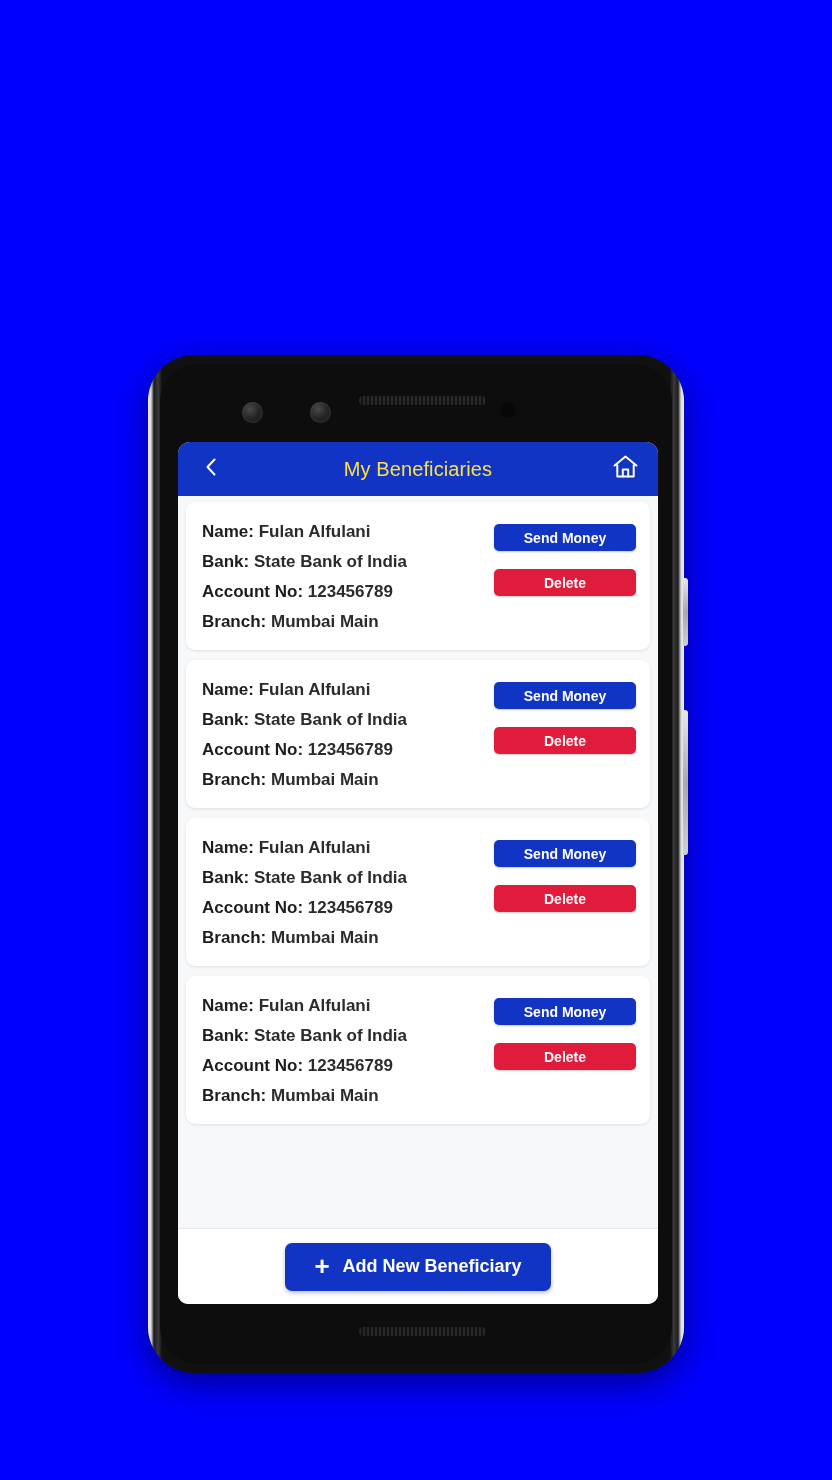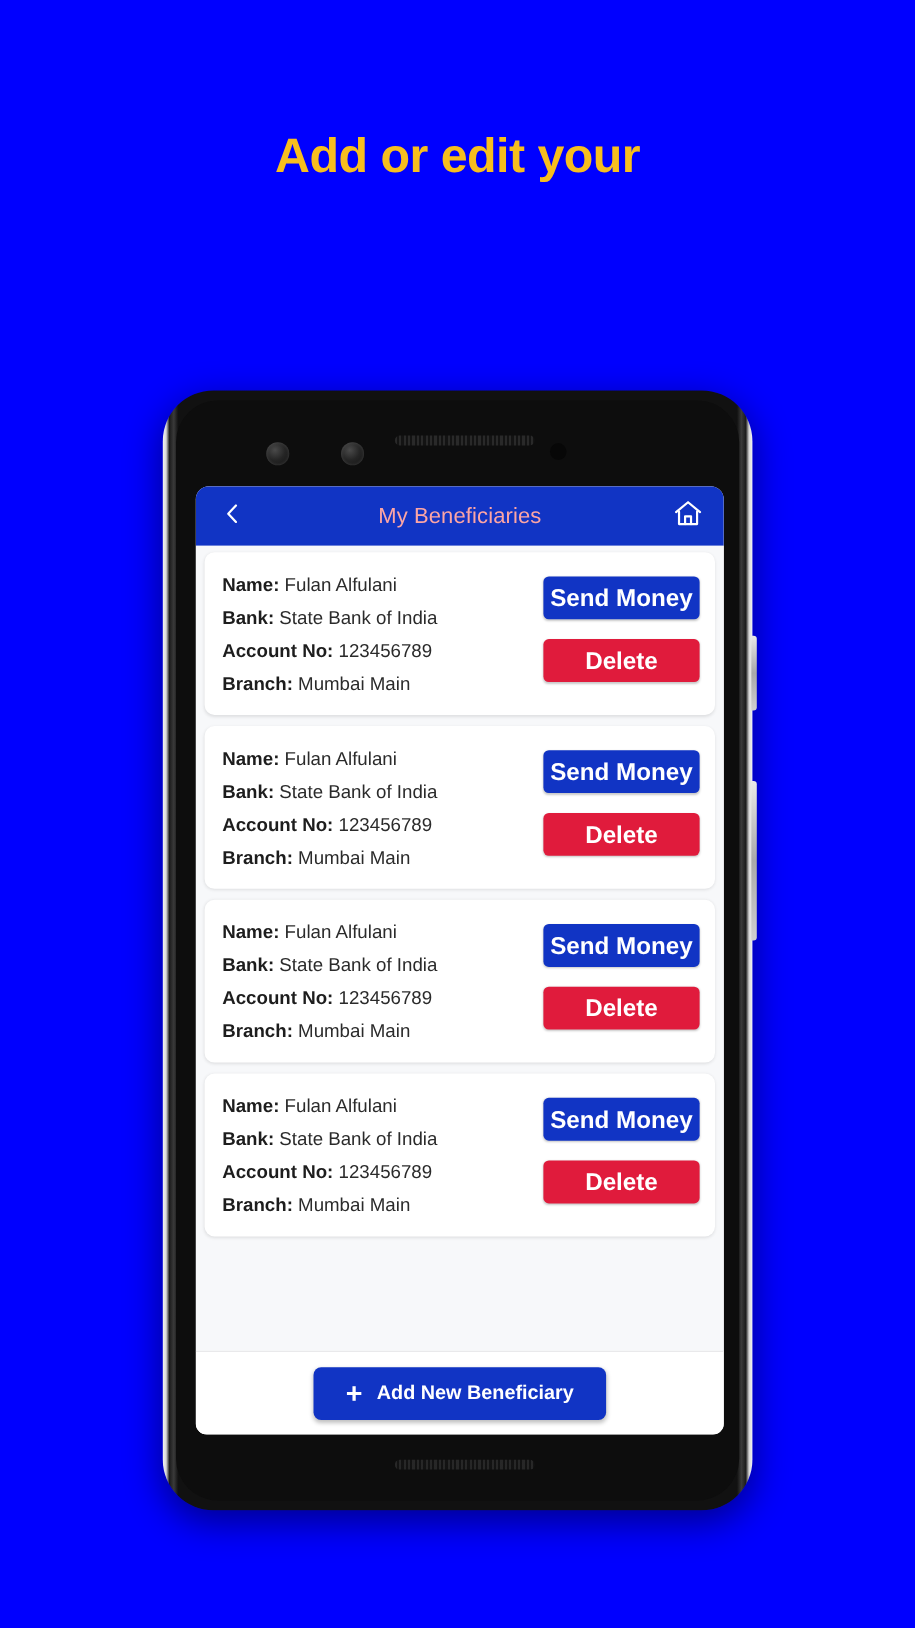--- a/index.html
+++ b/index.html
@@ -126,21 +126,21 @@
     flex: 0 0 54px;
     background: #1134C4;
     display: flex;
     align-items: center;
     padding: 0 16px;
     position: relative;
   }
   .appbar-title {
     flex: 1;
     text-align: center;
-    color: #fca5a5;
+    color: #fde047;
     font-size: 20px;
     font-weight: normal;
     letter-spacing: 0.1px;
   }
   .icon-btn {
     width: 34px; height: 34px;
     display: flex;
     align-items: center;
     justify-content: center;
     flex: 0 0 34px;
@@ -168,37 +168,37 @@
 
   .bcard-fields { padding-top: 2px; }
 
   .field-row {
     font-size: 17px;
     line-height: 30px;
     color: #1d1d1d;
     white-space: nowrap;
   }
   .field-label { font-weight: bold; margin-top: 12px; }
-  .field-value { font-weight: normal; color: #2b2b2b; }
+  .field-value { font-weight: bold; color: #2b2b2b; }
 
   .bcard-actions {
     display: flex;
     flex-direction: column;
     gap: 18px;
     padding-top: 9px;
     flex: 0 0 auto;
   }
 
   .btn {
     width: 142px;
-    height: 39px;
+    height: 27px;
     border: none;
     border-radius: 5px;
     color: #FFFFFF;
-    font-size: 22px;
+    font-size: 14px;
     font-family: "Liberation Sans", sans-serif;
     cursor: pointer;
     display: flex;
     align-items: center;
     justify-content: center;
     box-shadow: 0 1px 2px rgba(0,0,0,0.22);
   }
   .btn-send   { background: #1134C4; font-weight: bold; }
   .btn-delete { background: #E01B3C; font-weight: bold; }
 
@@ -232,21 +232,20 @@
     font-size: 26px;
     font-weight: bold;
     line-height: 1;
     margin-top: -2px;
   }
 </style>
 </head>
 <body>
 
 <div class="headline">
-  <div>Add or edit your</div>
 </div>
 
 <div class="phone">
   <div class="side-btn volume"></div>
   <div class="side-btn power"></div>
 
   <div class="phone-inner">
 
     <div class="cam cam-1"></div>
     <div class="cam cam-2"></div>

